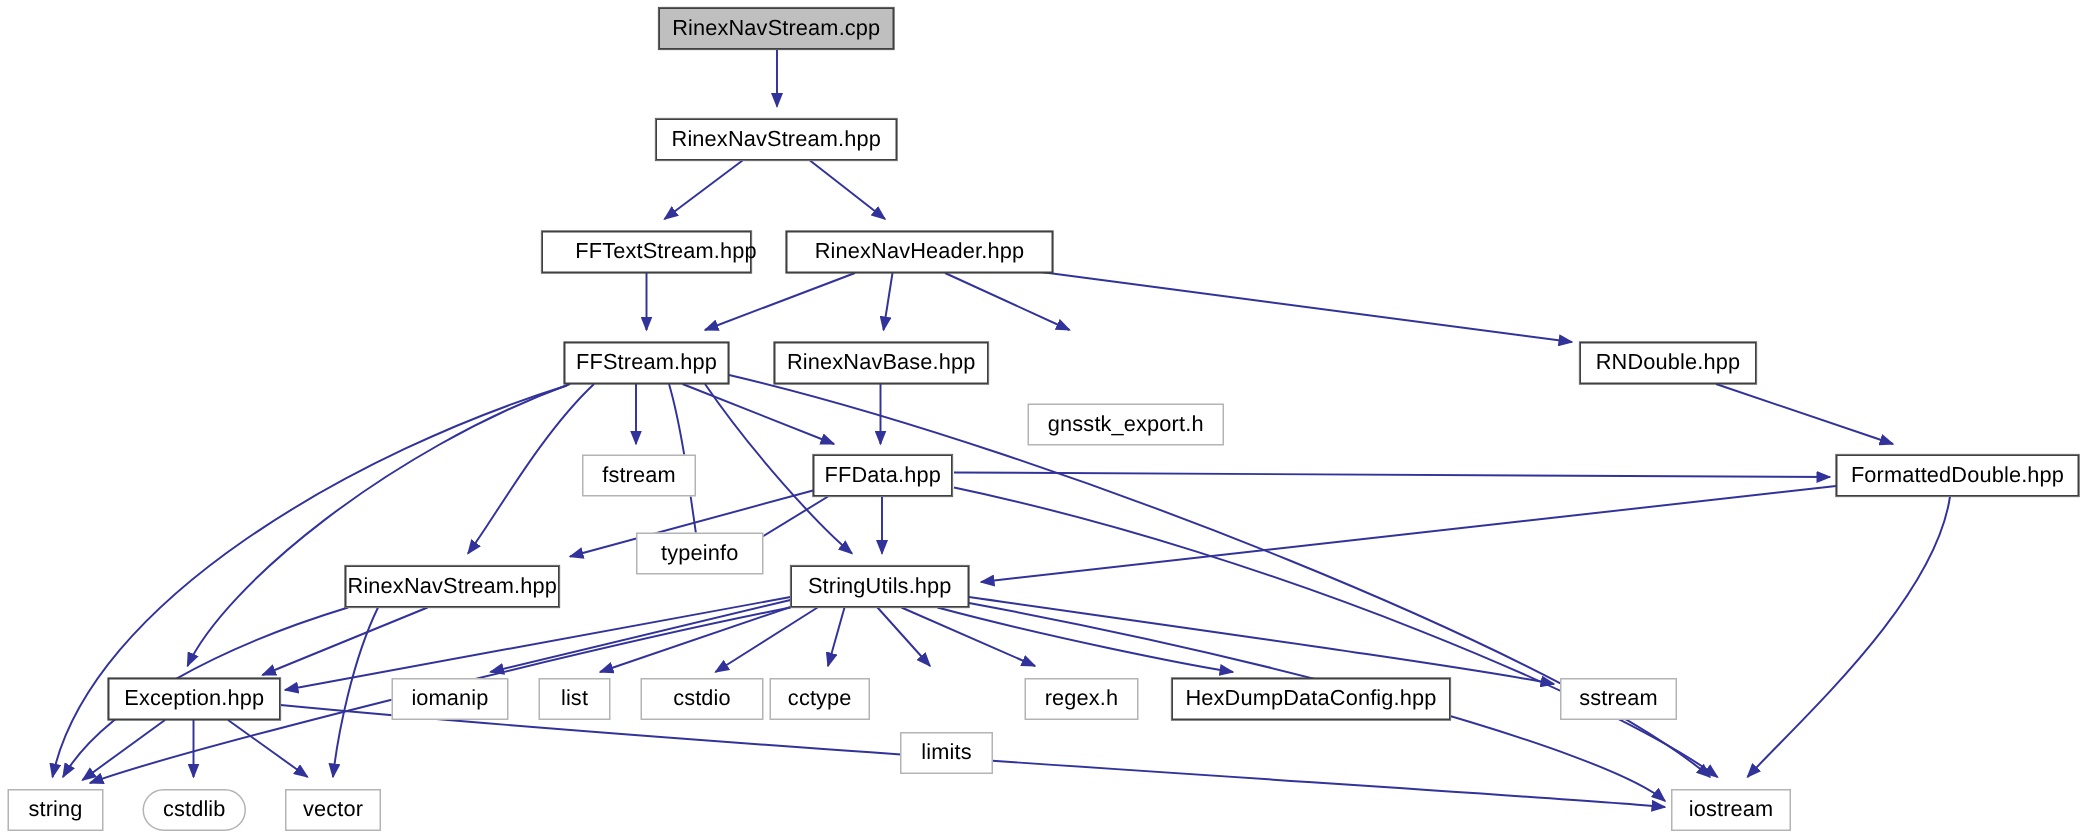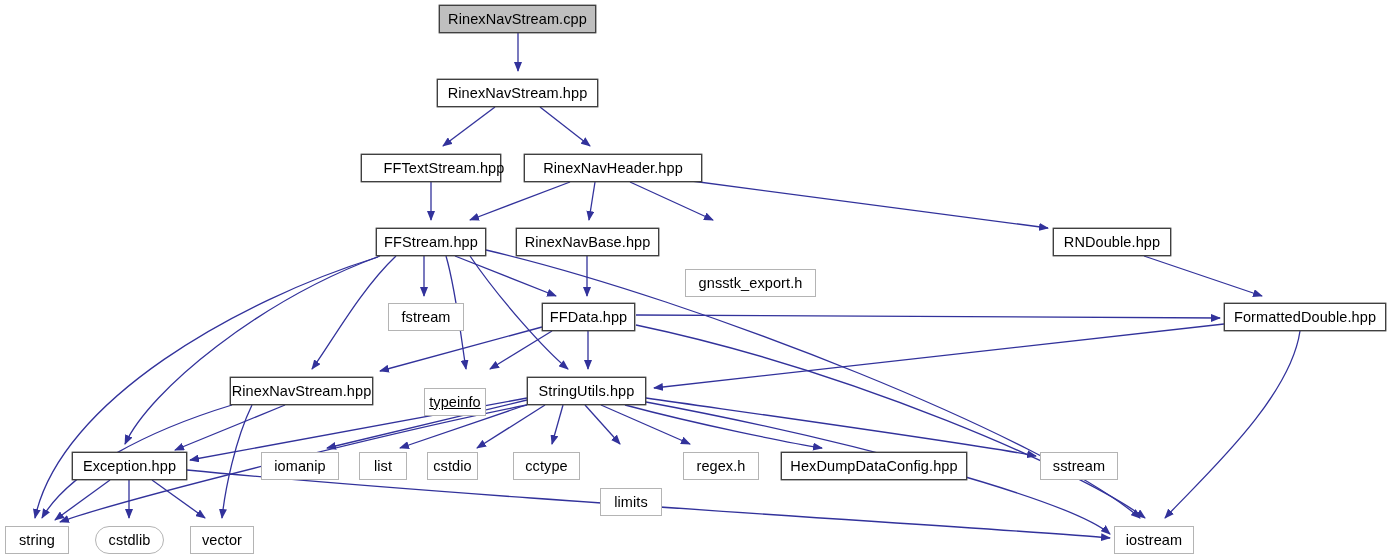--- a/index.html
+++ b/index.html
@@ -147,36 +147,36 @@
       </div>
       <div class="node " style="left: 388px; top: 303px; width: 76px;">
         <span class="label">fstream</span>
       </div>
       <div class="node strong" style="left: 542px; top: 303px; width: 93px;">
         <span class="label">FFData.hpp</span>
       </div>
       <div class="node strong" style="left: 230px; top: 377px; width: 143px;">
         <span class="label">RinexNavStream.hpp</span>
       </div>
-      <div class="node " style="left: 424px; top: 388px; width: 62px; text-decoration: underline;">
+      <div class="node " style="left: 424px; top: 355px; width: 85px;">
         <span class="label">typeinfo</span>
       </div>
       <div class="node strong" style="left: 527px; top: 377px; width: 119px;">
         <span class="label">StringUtils.hpp</span>
       </div>
       <div class="node strong" style="left: 72px; top: 452px; width: 115px;">
         <span class="label">Exception.hpp</span>
       </div>
       <div class="node " style="left: 261px; top: 452px; width: 78px;">
         <span class="label">iomanip</span>
       </div>
       <div class="node " style="left: 359px; top: 452px; width: 48px;">
         <span class="label">list</span>
       </div>
-      <div class="node " style="left: 427px; top: 452px; width: 51px;">
+      <div class="node " style="left: 427px; top: 452px; width: 82px;">
         <span class="label">cstdio</span>
       </div>
       <div class="node " style="left: 513px; top: 452px; width: 67px;">
         <span class="label">cctype</span>
       </div>
       <div class="node " style="left: 600px; top: 452px; width: 62px; margin-top: 36px;">
         <span class="label">limits</span>
       </div>
       <div class="node " style="left: 683px; top: 452px; width: 76px;">
         <span class="label">regex.h</span>

